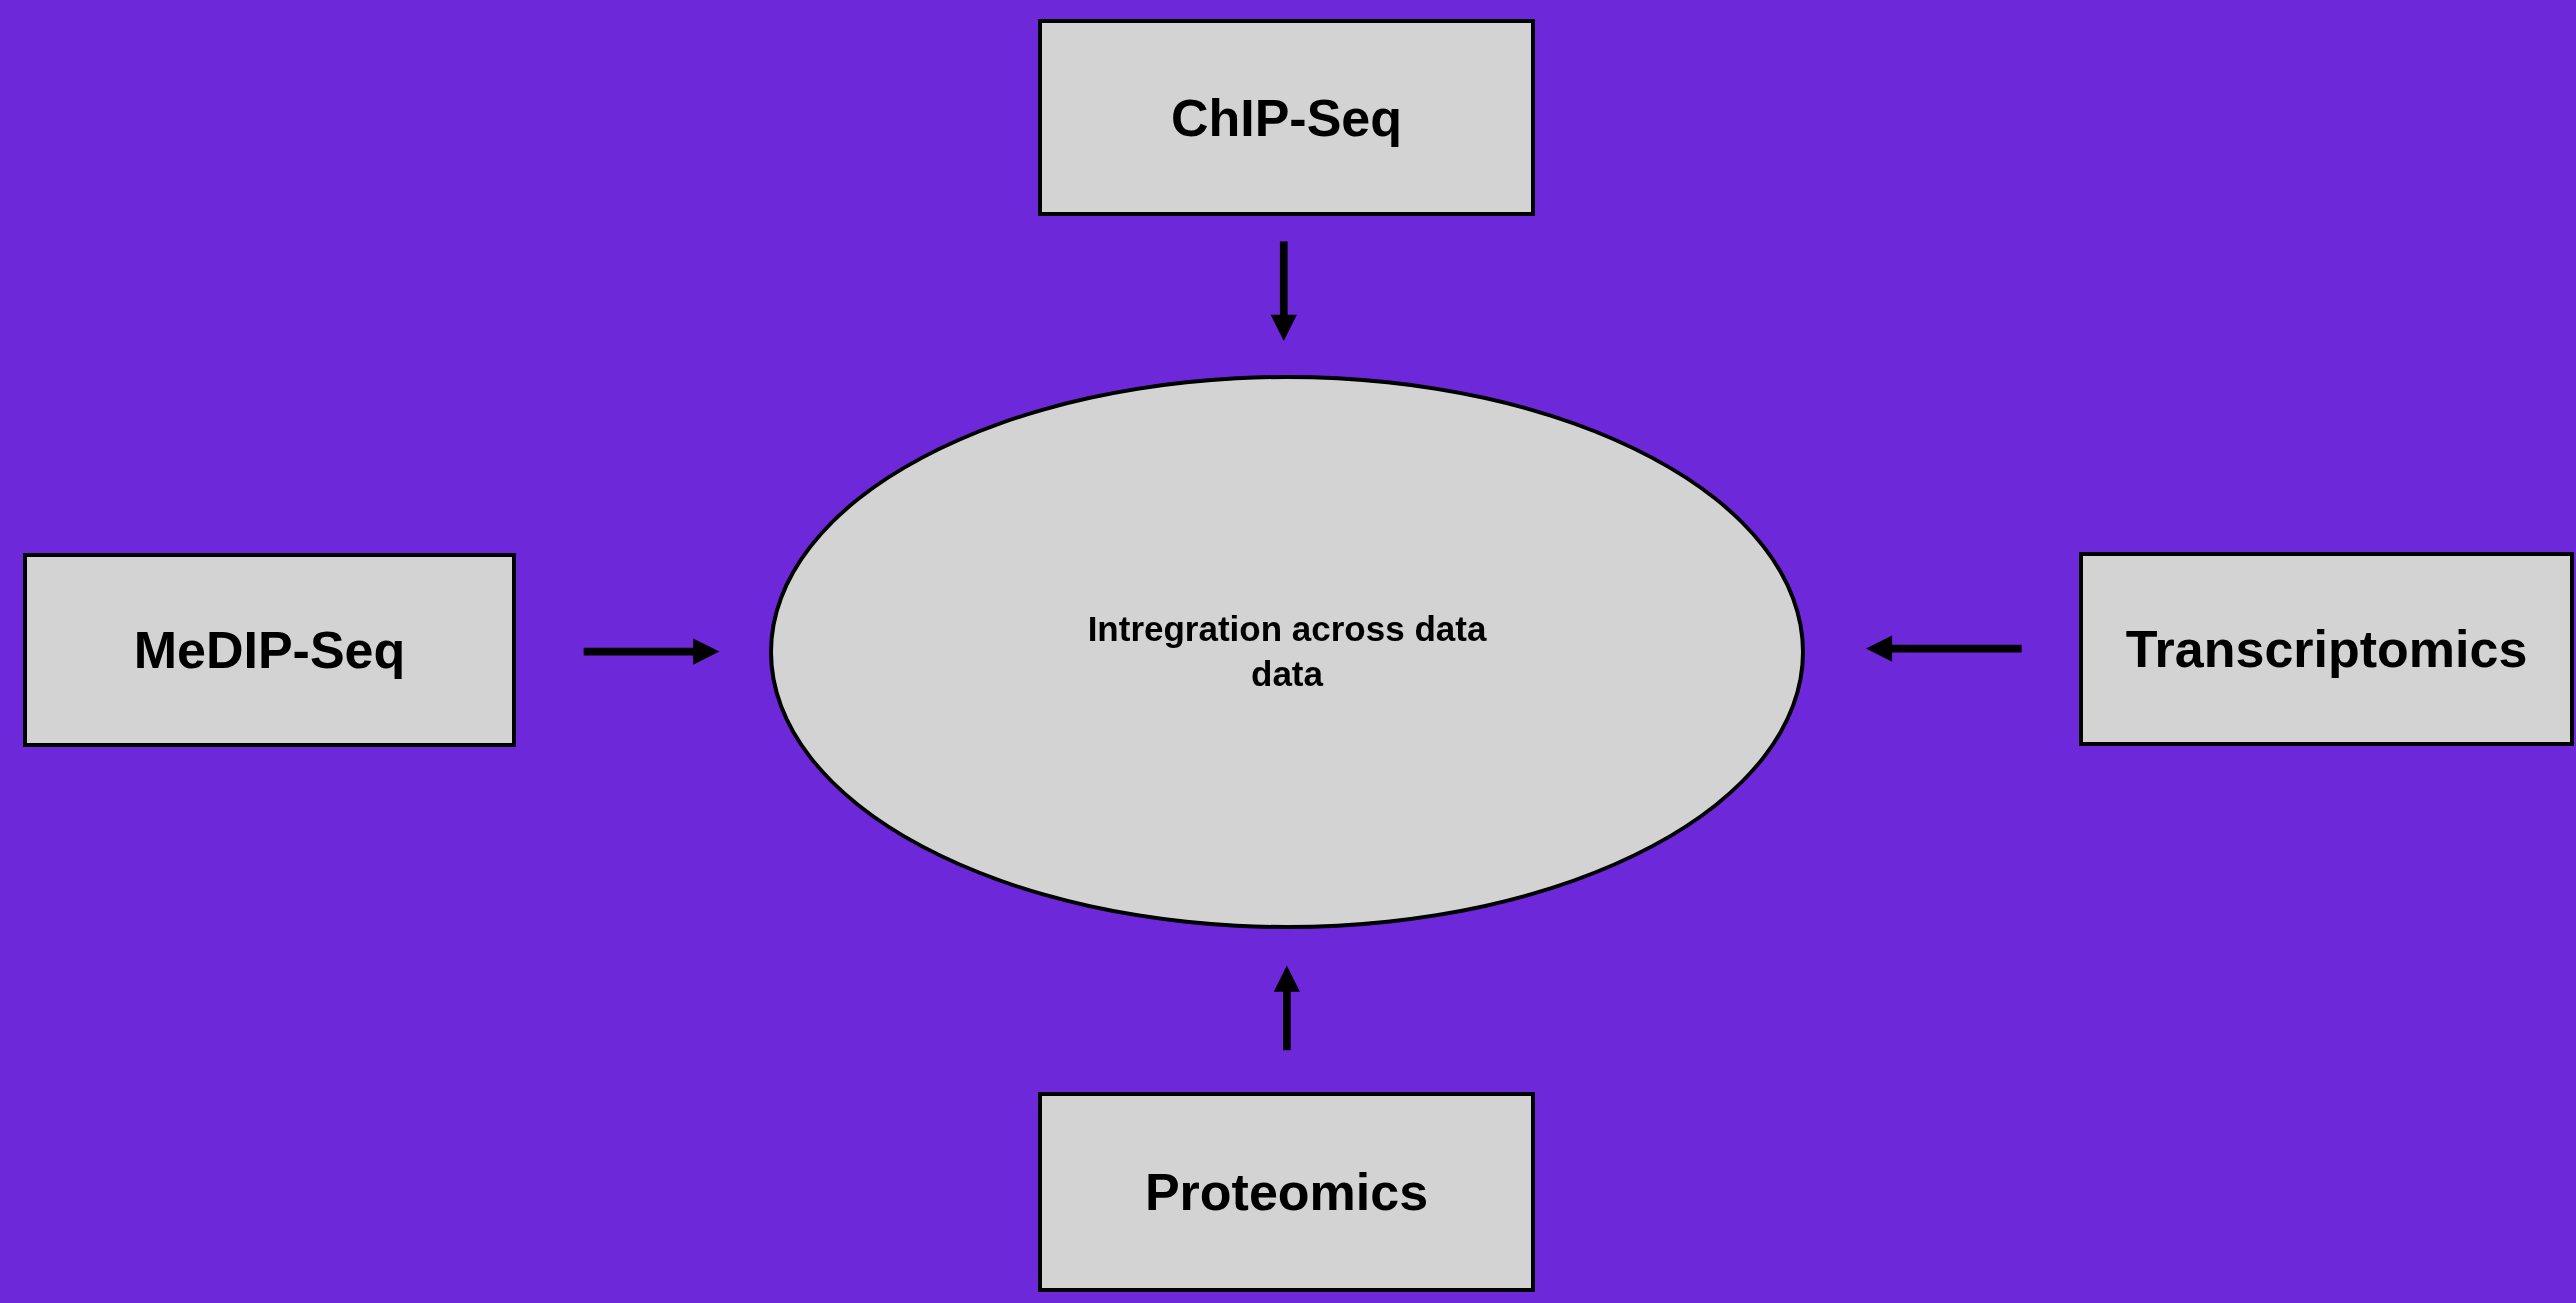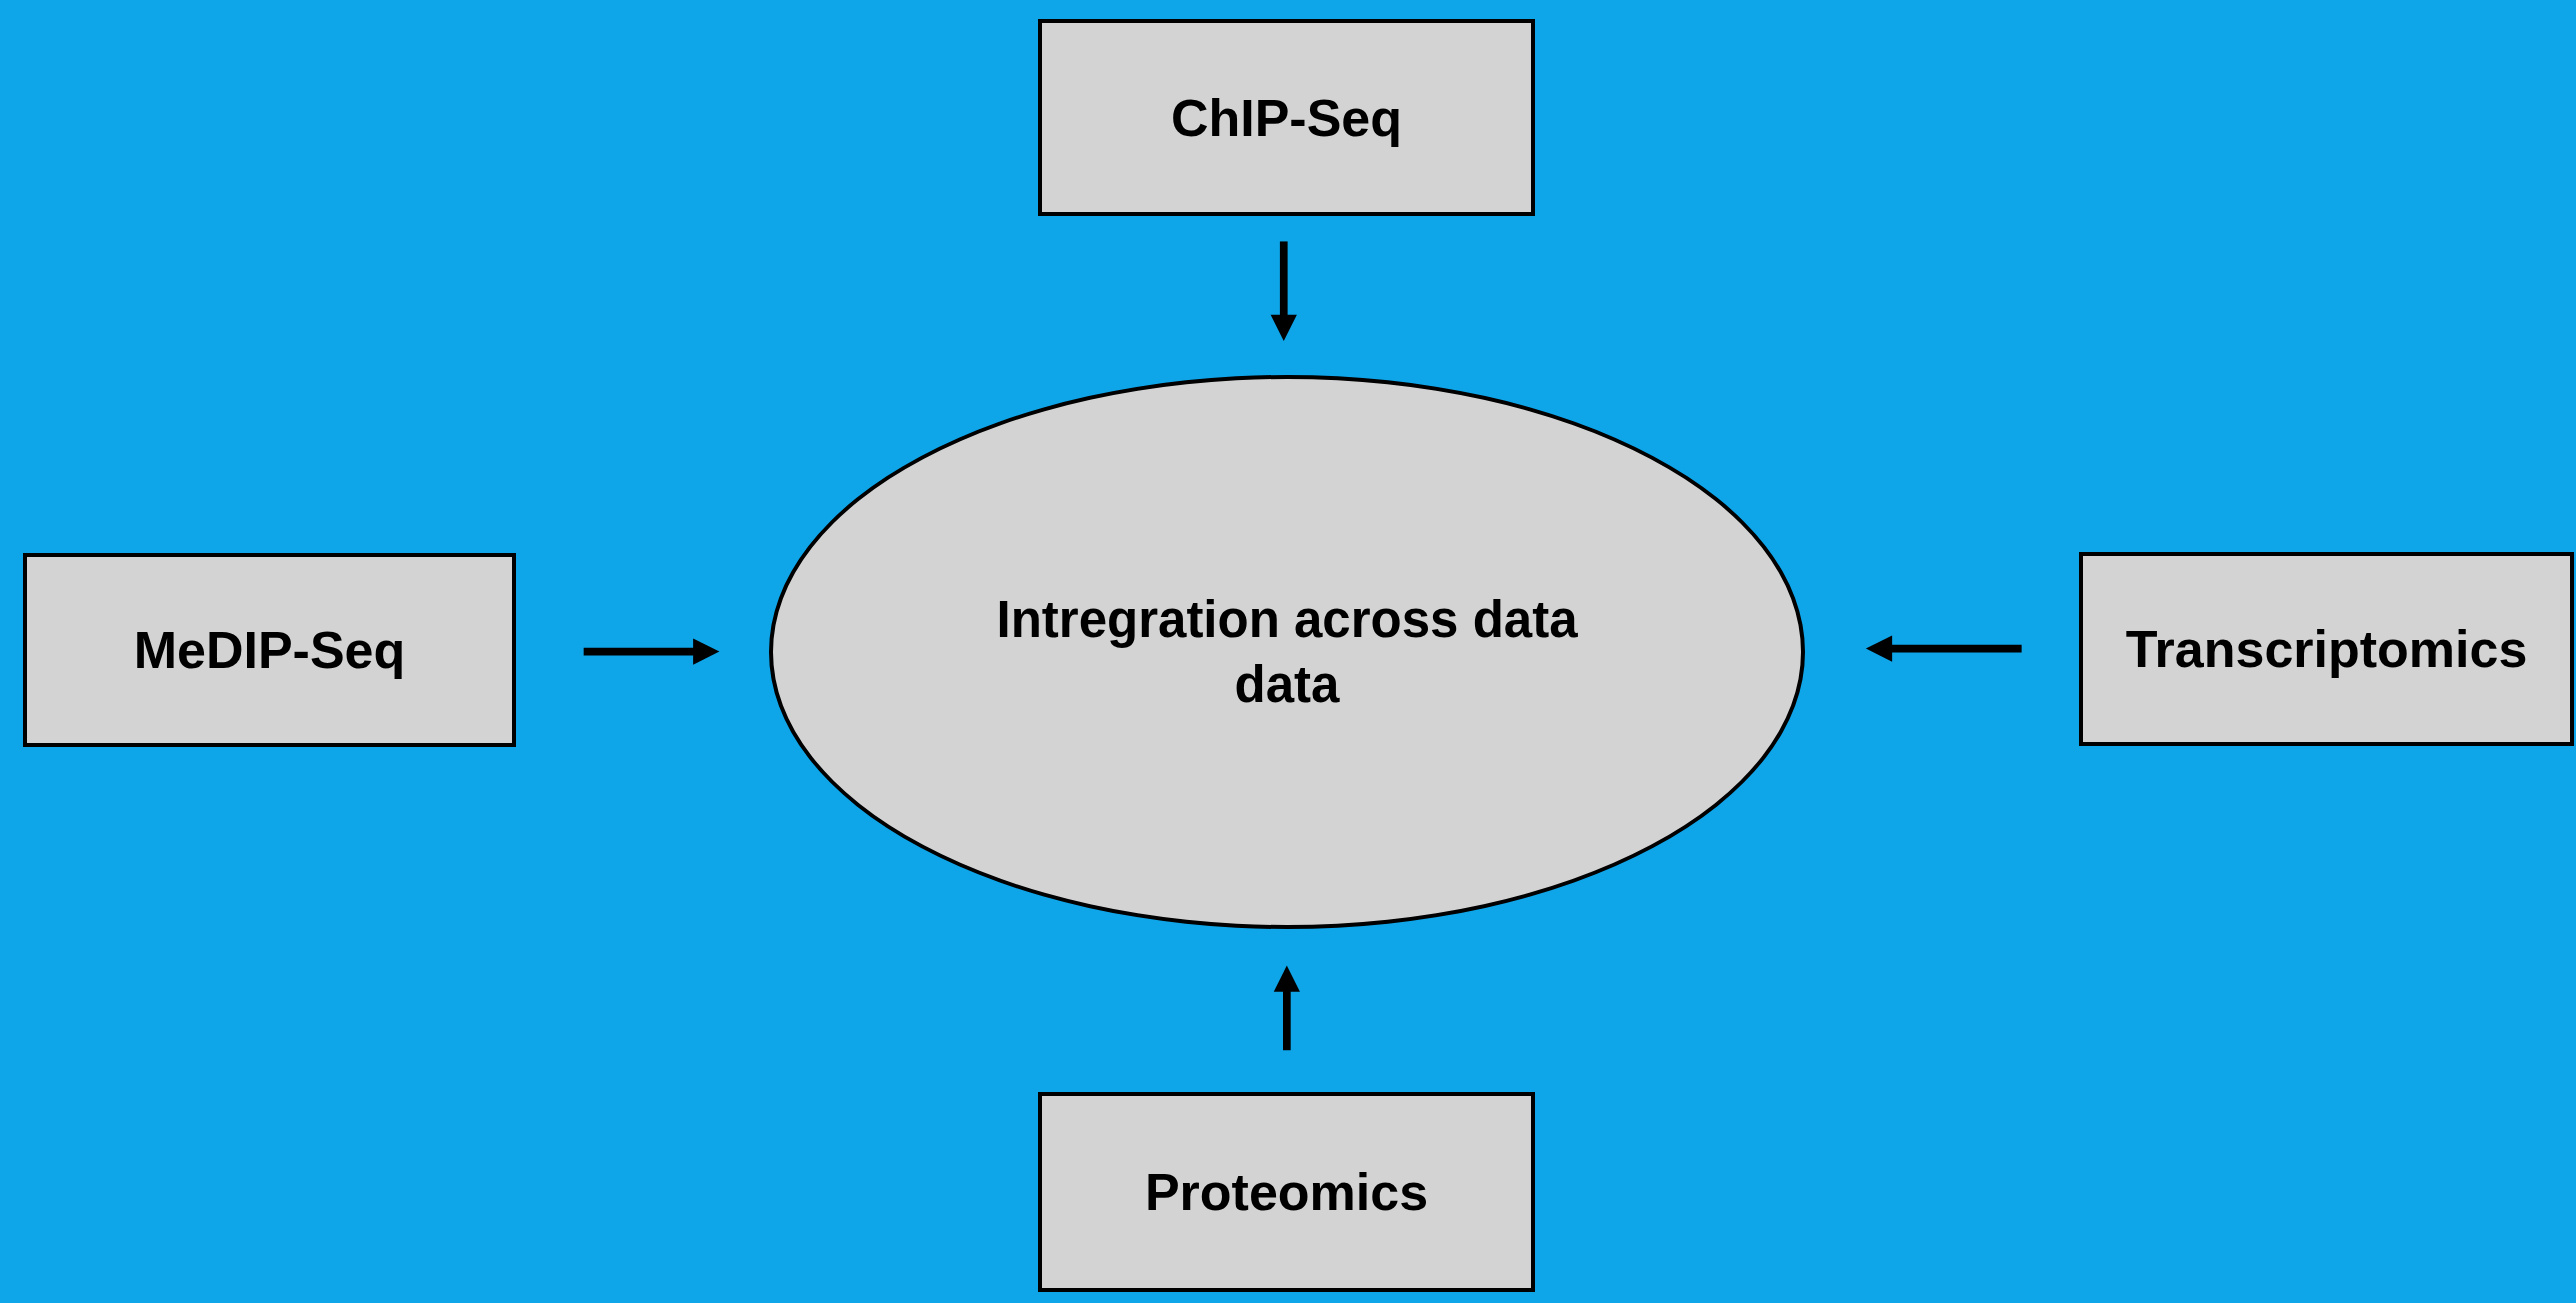--- a/index.html
+++ b/index.html
@@ -4,21 +4,21 @@
 <style>
   html, body {
     margin: 0;
     padding: 0;
     background: #ffffff;
   }
   .canvas {
     position: relative;
     width: 2576px;
     height: 1304px;
-    background: #0ea5e9;
+    background: #6d28d9;
     font-family: "Liberation Sans", sans-serif;
     overflow: hidden;
   }
   .node-box {
     position: absolute;
     box-sizing: border-box;
     background: #d3d3d3;
     border: 4.6px solid #000000;
     display: flex;
     align-items: center;
@@ -42,21 +42,21 @@
     height: 554px;
     background: #d3d3d3;
     border: 4.6px solid #000000;
     border-radius: 50%;
     display: flex;
     flex-direction: column;
     align-items: center;
     justify-content: center;
     text-align: right;
     font-weight: bold;
-    font-size: 51px;
+    font-size: 35px;
     line-height: 1.28;
     color: #000000;
   }
 
   .arrow-layer {
     position: absolute;
     left: 0;
     top: 0;
     width: 2576px;
     height: 1304px;

